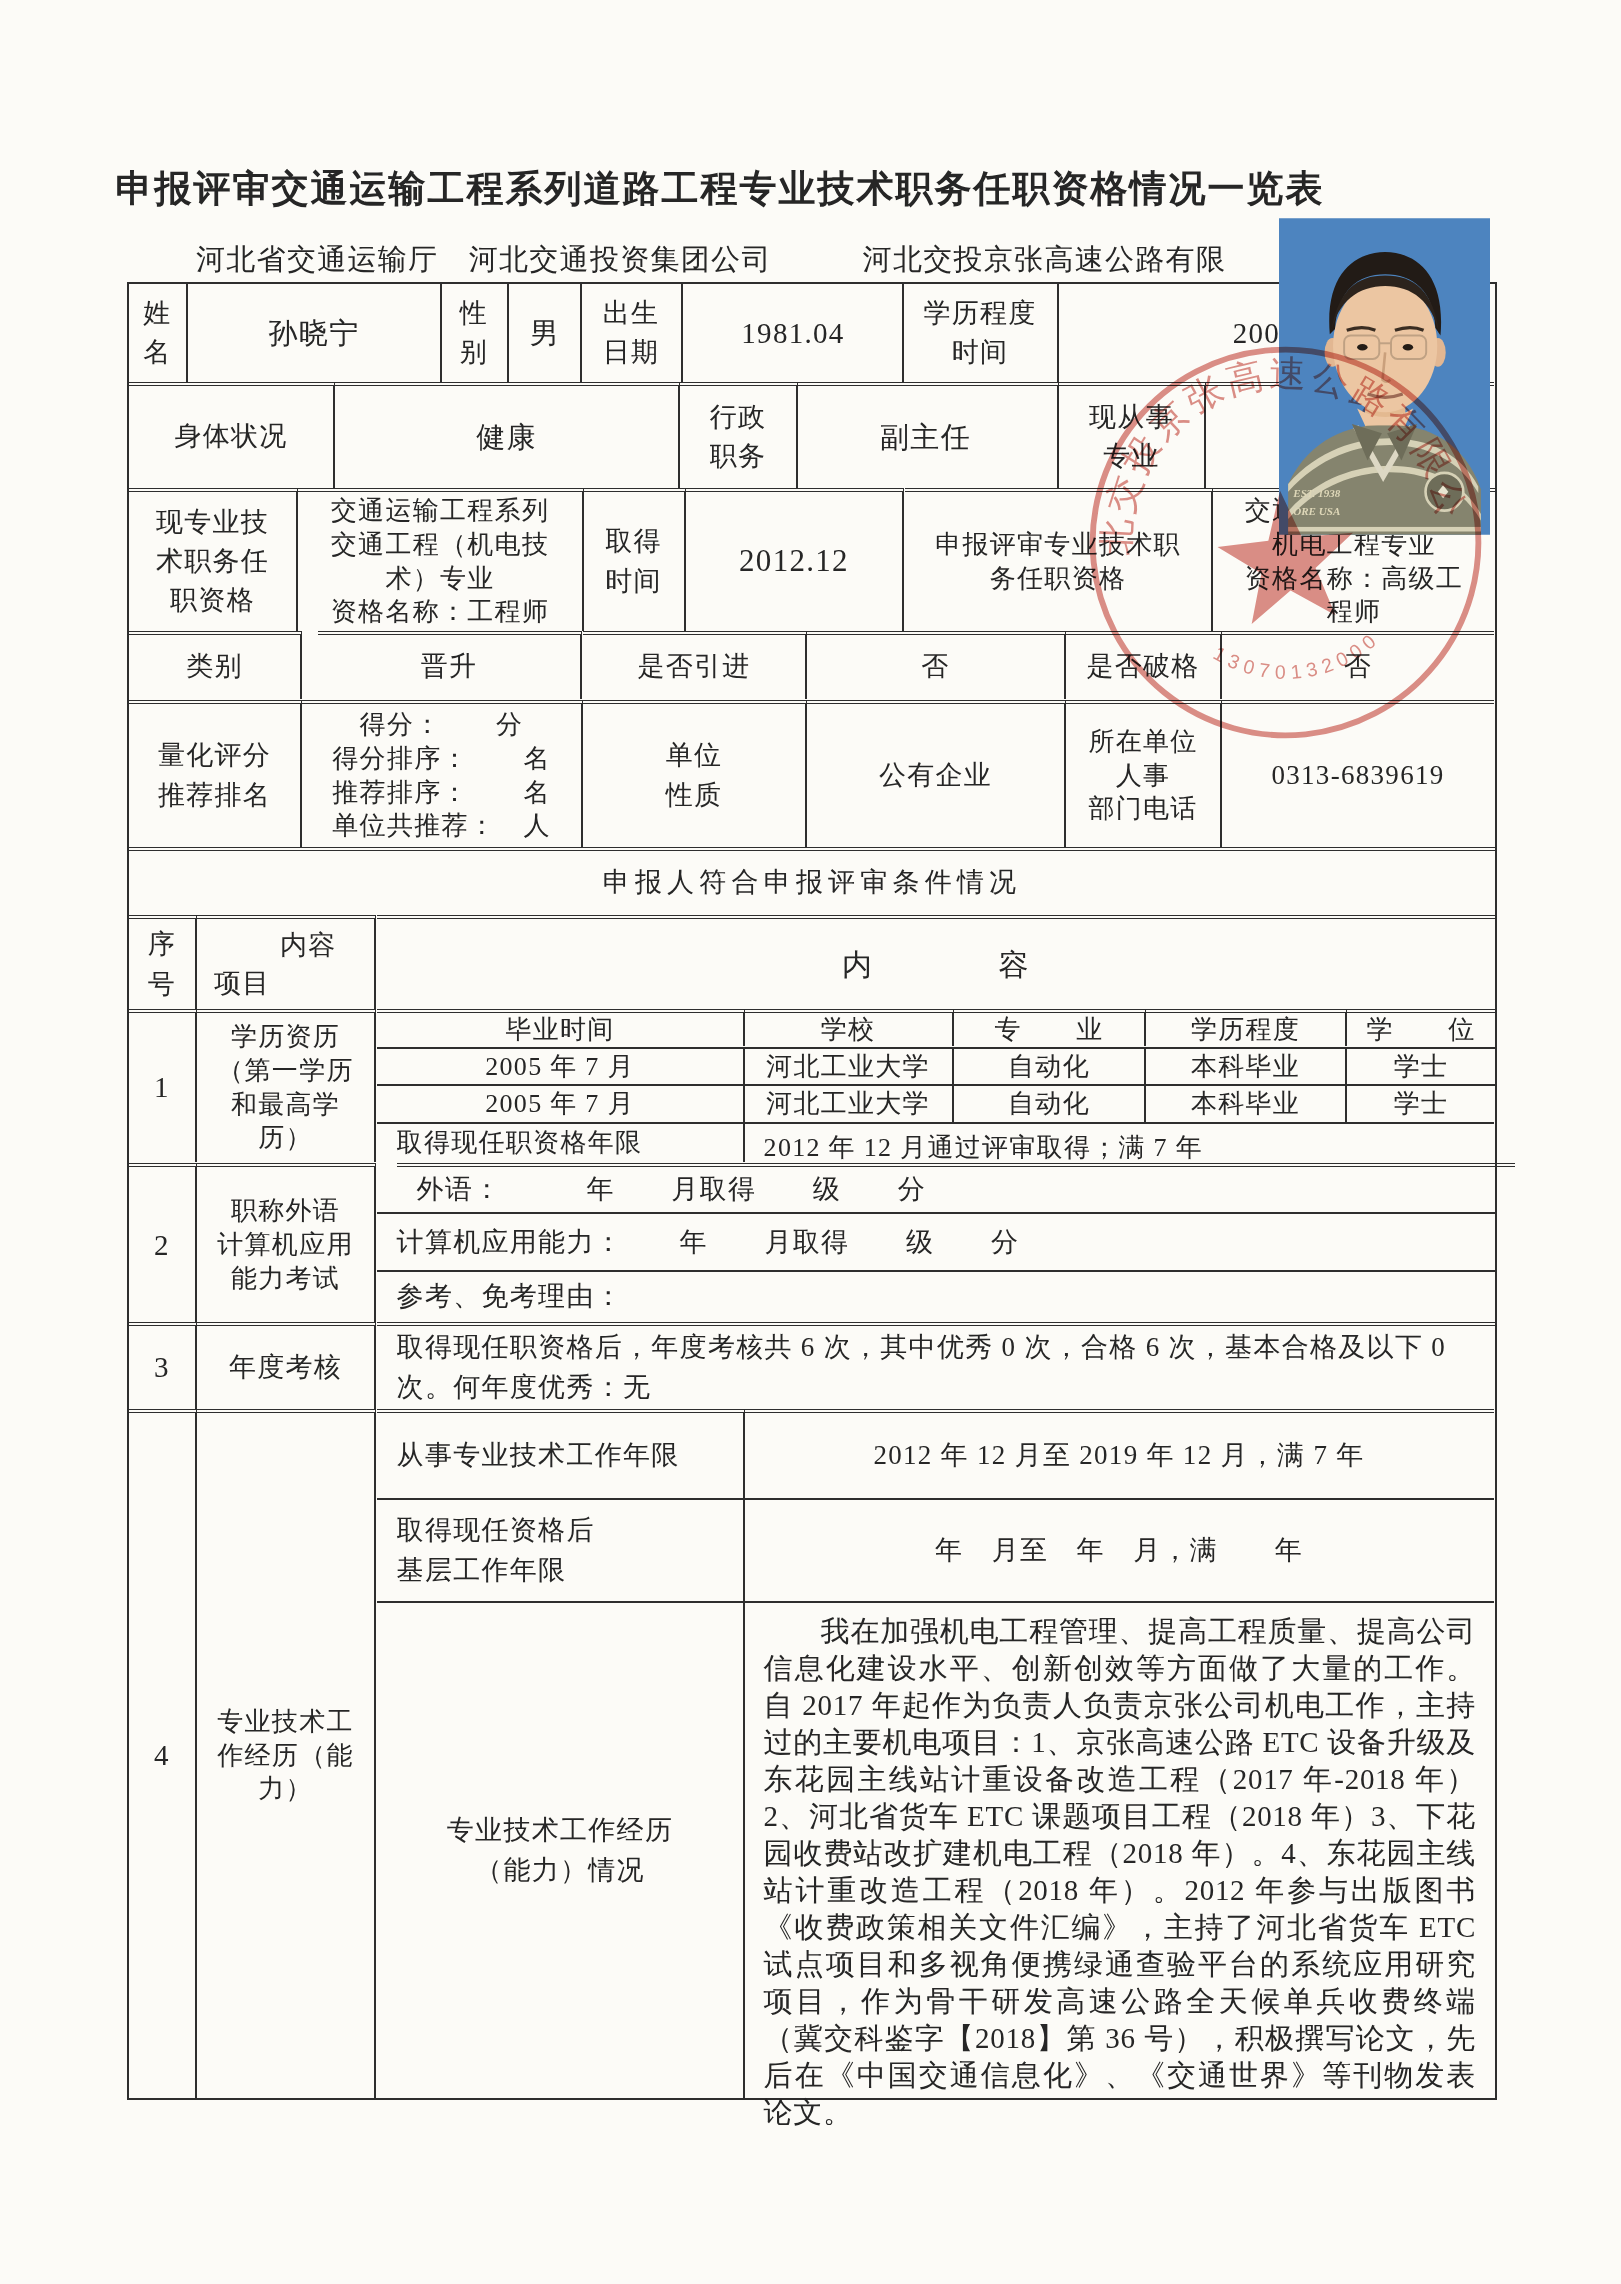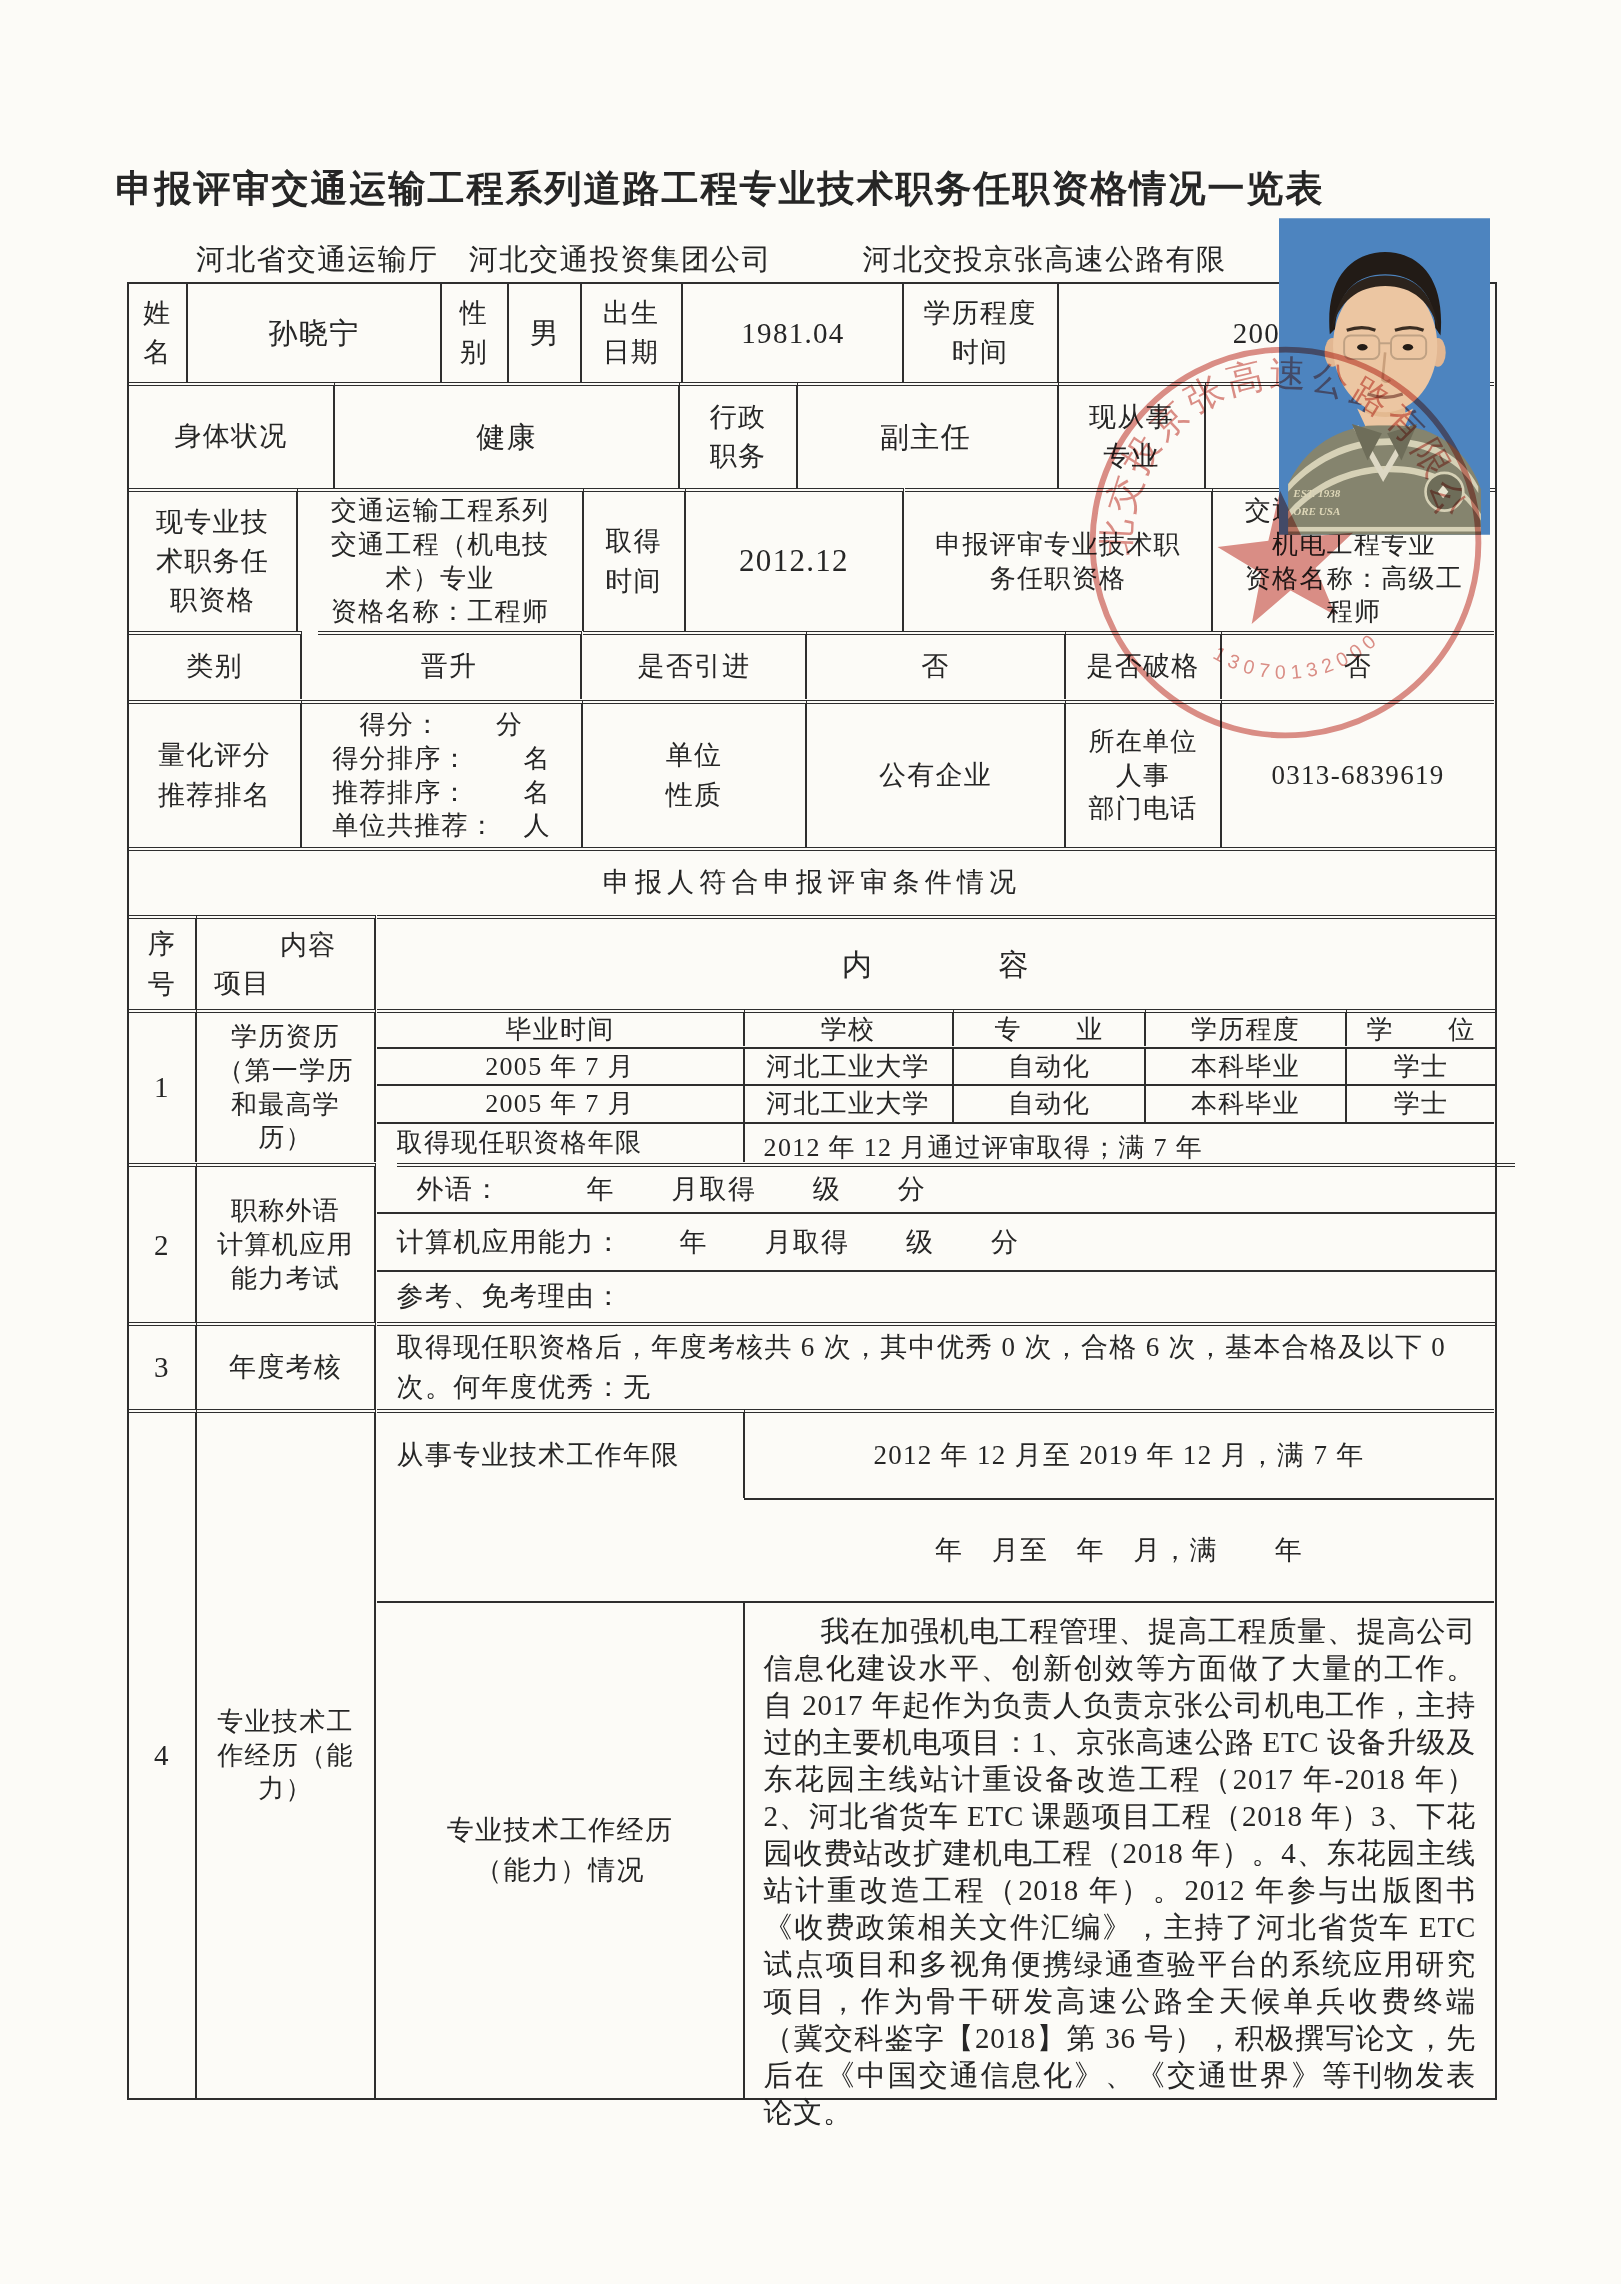--- a/index.html
+++ b/index.html
@@ -144,20 +144,22 @@
     <div class="cell dbl" style="left:0;top:1038px;width:68px;height:87px;font-size:29px;">3</div>
     <div class="cell dbl" style="left:68px;top:1038px;width:179px;height:87px;">年度考核</div>
     <div class="cell dbl nr left" style="left:248px;top:1038px;width:1118px;height:87px;text-align:left;">取得现任职资格后，年度考核共 6 次，其中优秀 0 次，合格 6 次，基本合格及以下 0 次。何年度优秀：无</div>
 
     <div class="cell dbl" style="left:0;top:1125px;width:68px;height:689px;font-size:29px;">4</div>
     <div class="cell dbl pre sm" style="left:68px;top:1125px;width:179px;height:689px;">专业技术工
 作经历（能
 力）</div>
     <div class="cell dbl left" style="left:248px;top:1125px;width:368px;height:89px;">从事专业技术工作年限</div>
     <div class="cell dbl nr" style="left:615px;top:1125px;width:750px;height:89px;">2012 年 12 月至 2019 年 12 月，满 7 年</div>
+    <div class="cell left pre" style="left:248px;top:1214px;width:368px;height:103px;">取得现任资格后
+基层工作年限</div>
     <div class="cell nr" style="left:615px;top:1214px;width:750px;height:103px;">年　月至　年　月，满　　年</div>
     <div class="cell pre" style="left:248px;top:1317px;width:368px;height:497px;">专业技术工作经历
 （能力）情况</div>
     <div class="cell nr para" style="left:615px;top:1317px;width:750px;height:497px;align-items:flex-start;">我在加强机电工程管理、提高工程质量、提高公司信息化建设水平、创新创效等方面做了大量的工作。自 2017 年起作为负责人负责京张公司机电工作，主持过的主要机电项目：1、京张高速公路 ETC 设备升级及东花园主线站计重设备改造工程（2017 年-2018 年）2、河北省货车 ETC 课题项目工程（2018 年）3、下花园收费站改扩建机电工程（2018 年）。4、东花园主线站计重改造工程（2018 年）。2012 年参与出版图书《收费政策相关文件汇编》，主持了河北省货车 ETC 试点项目和多视角便携绿通查验平台的系统应用研究项目，作为骨干研发高速公路全天候单兵收费终端（冀交科鉴字【2018】第 36 号），积极撰写论文，先后在《中国交通信息化》、《交通世界》等刊物发表论文。</div>
 
   </div>
 
   <svg class="photo" viewBox="0 0 324 486">
     <rect x="0" y="0" width="324" height="486" fill="#4d84bf"></rect>
     <rect x="132" y="272" width="62" height="70" fill="#e3b990"></rect>

